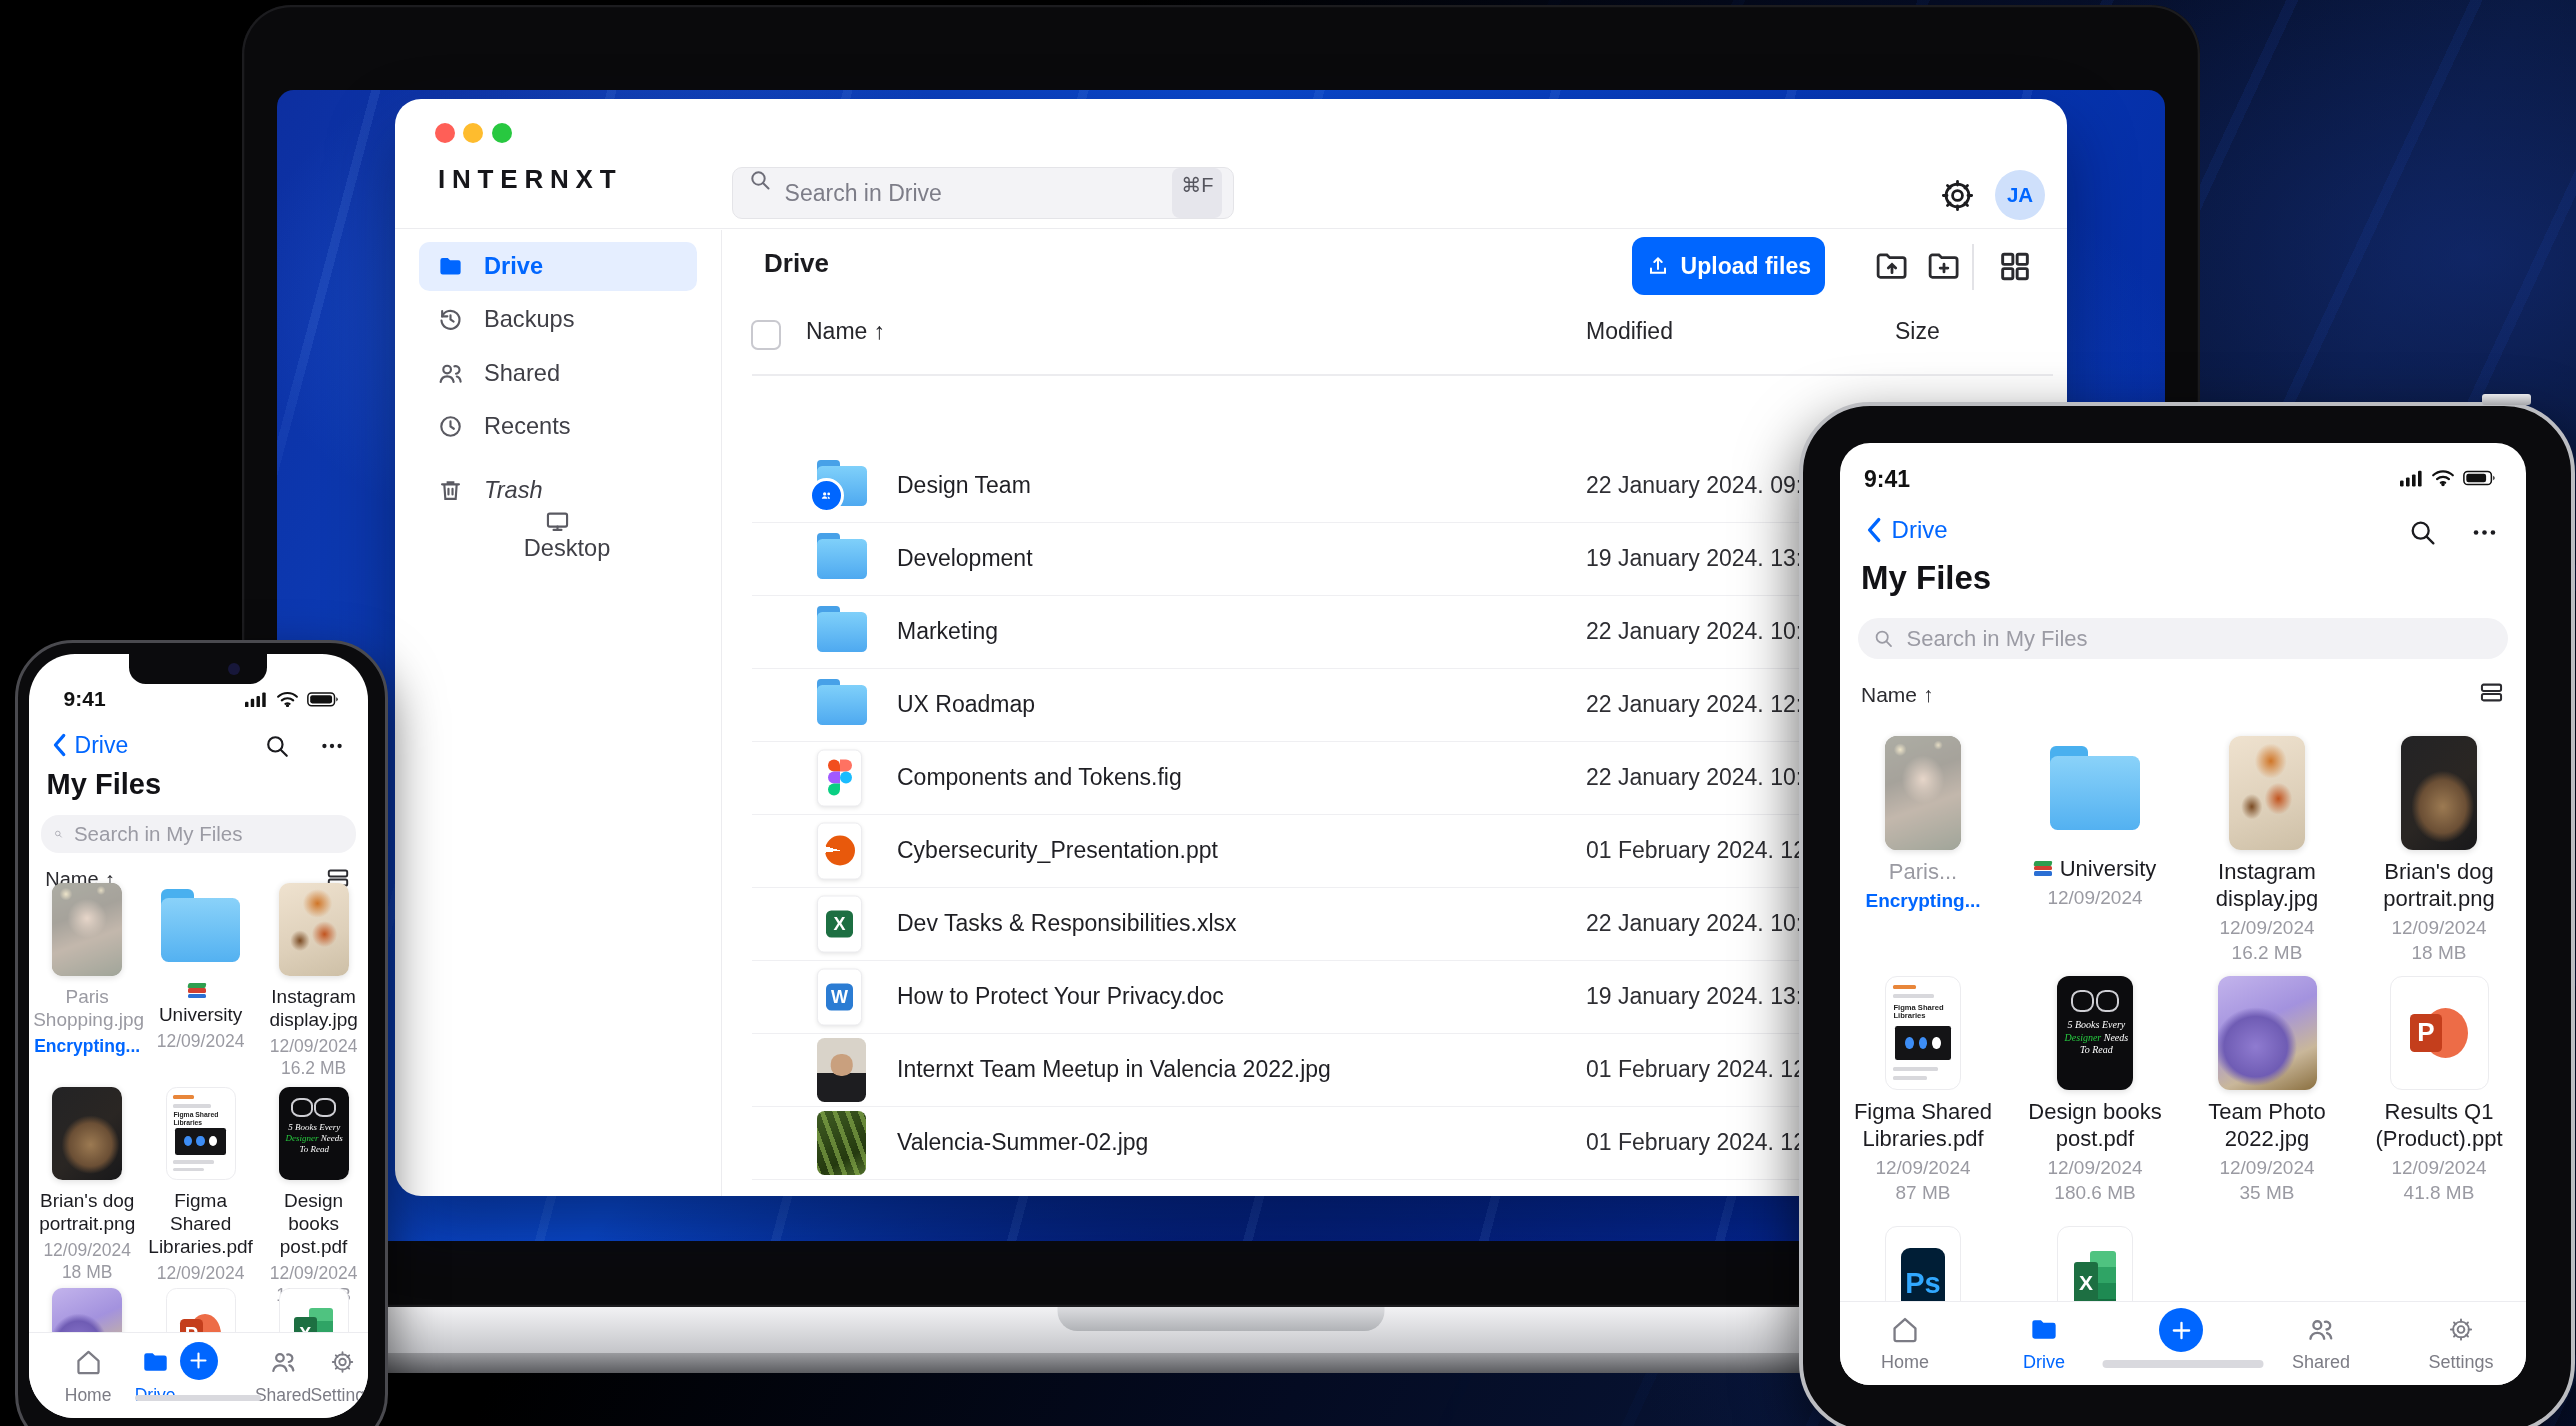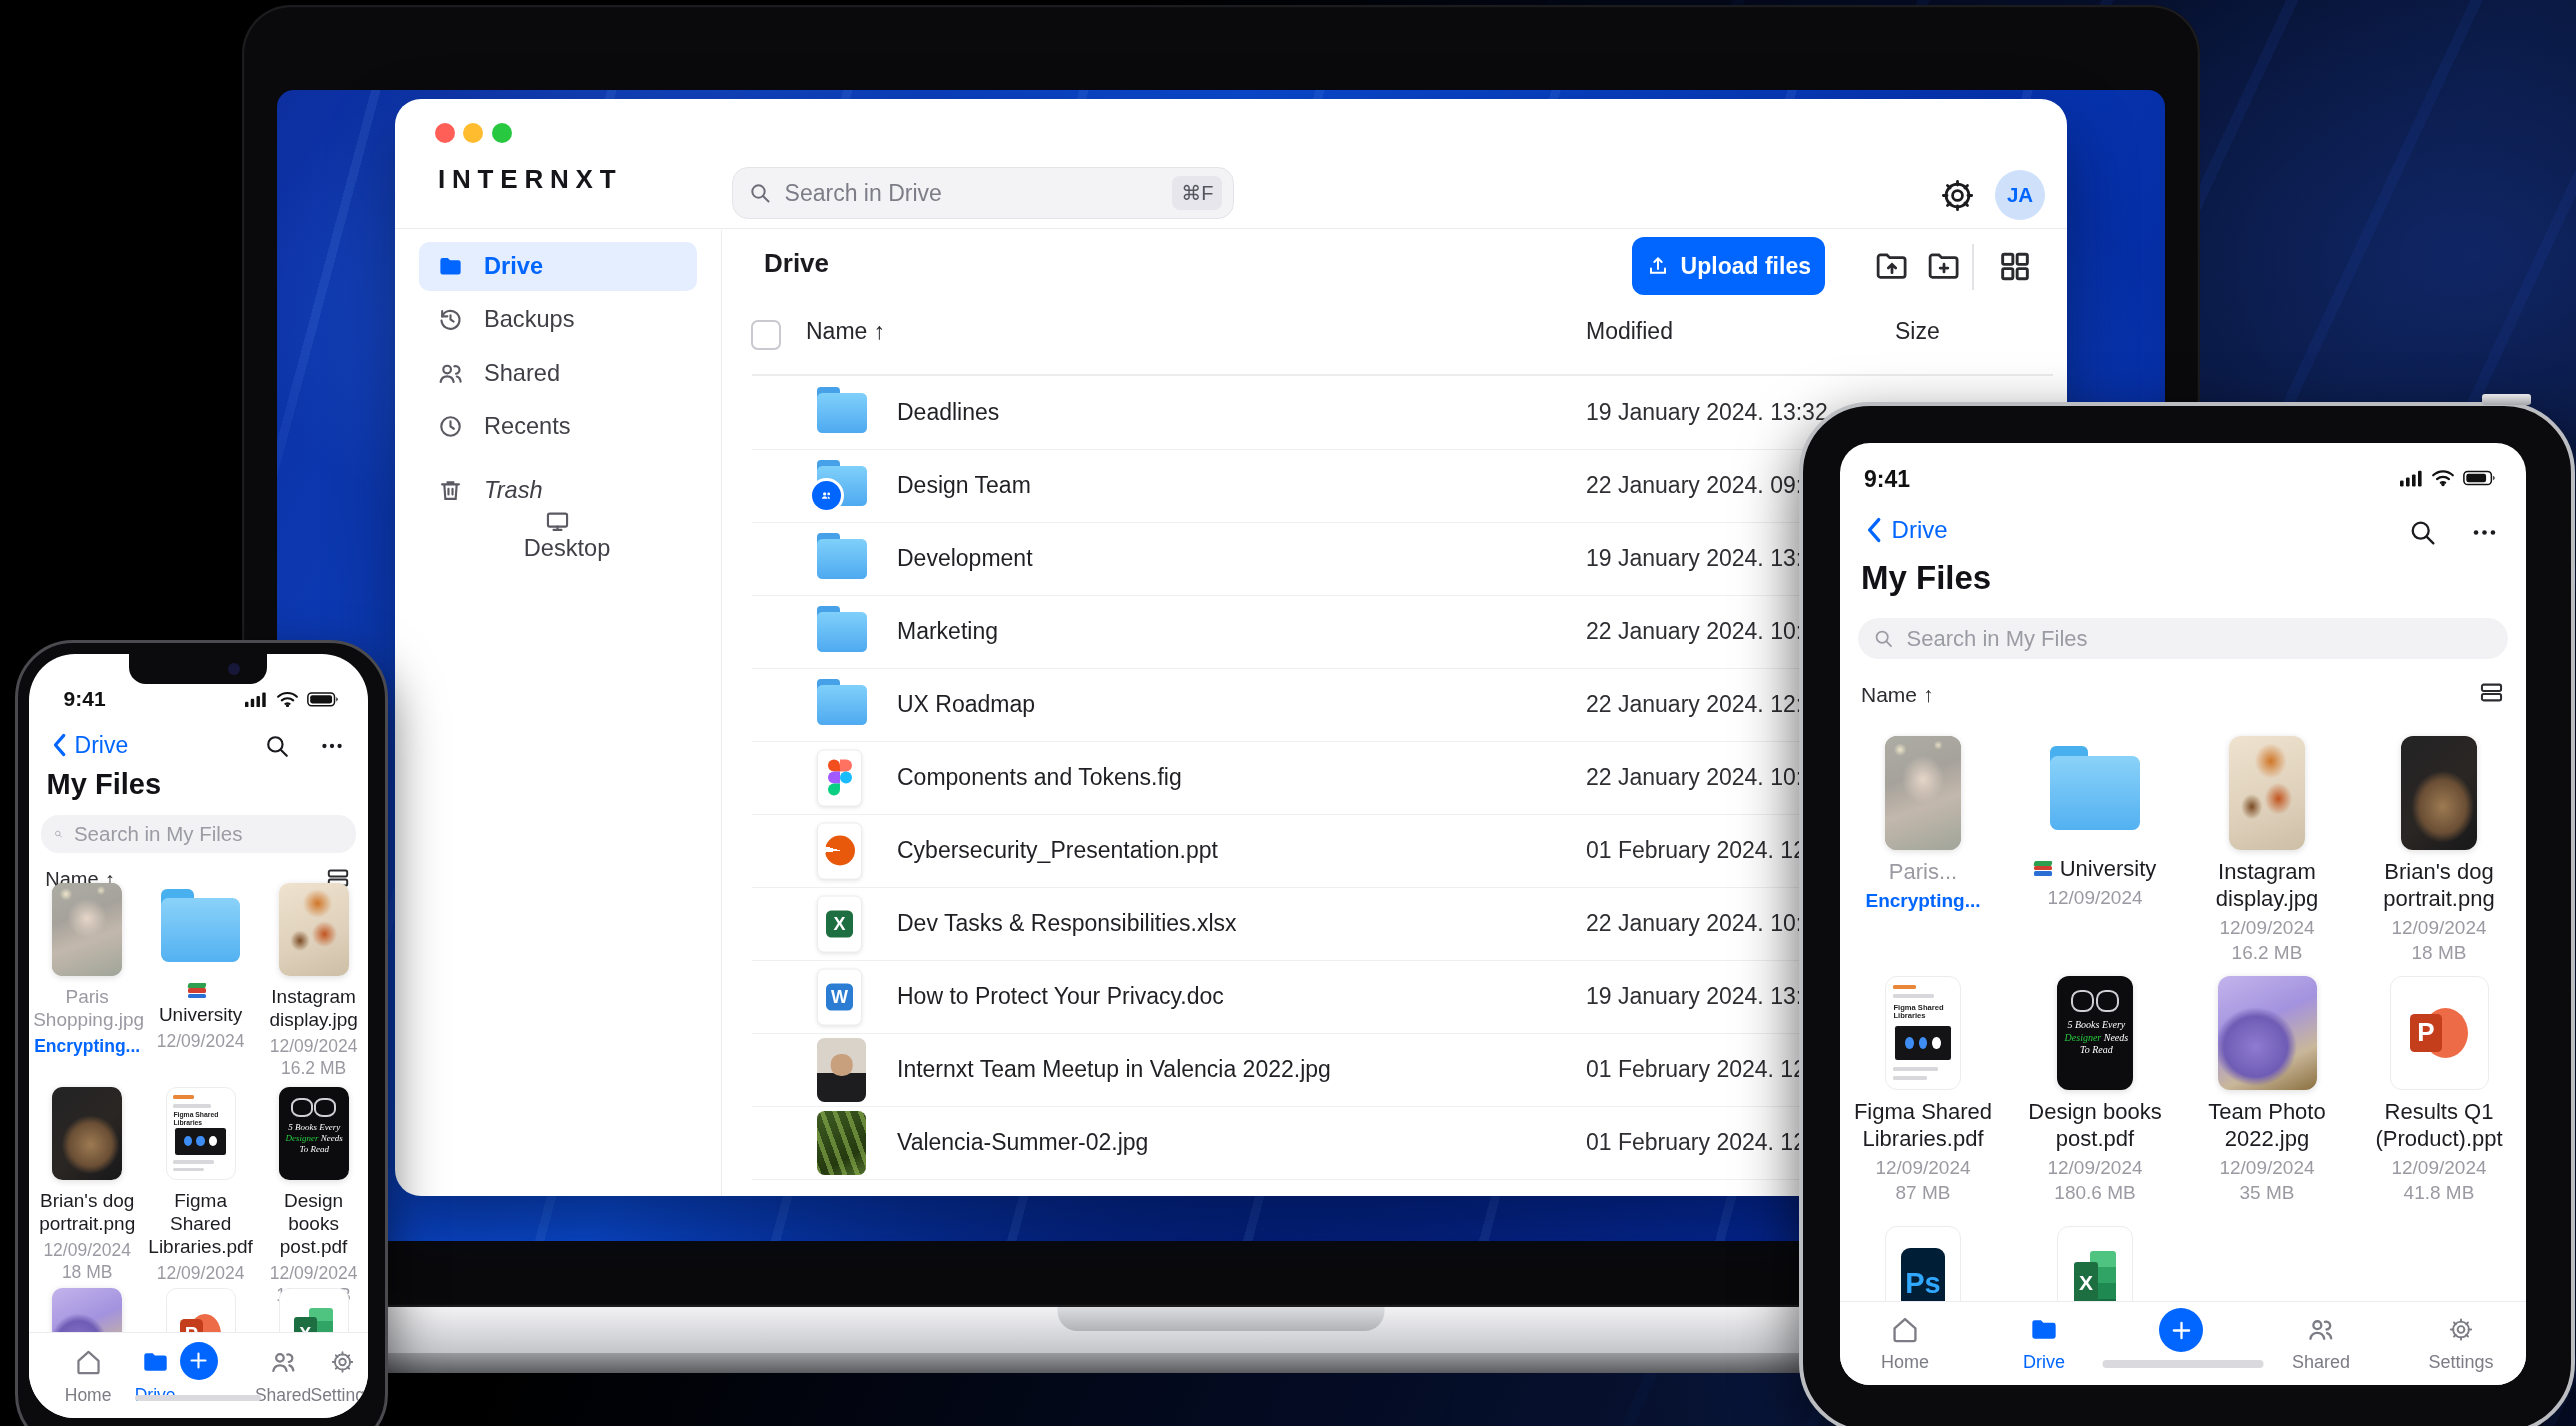--- a/index.html
+++ b/index.html
@@ -33,21 +33,21 @@
              background:linear-gradient(#dcdde0,#b0b2b6);border-radius:0 0 20px 20px;}
   .lap-edge{position:absolute;left:-13.7px;top:1348px;width:1985px;height:20px;
             background:linear-gradient(#9a9b9f,#5c5d61);border-radius:0 0 30px 30px;}
   
   .window{position:absolute;left:395px;top:99px;width:1672px;height:1097px;background:#fff;border-radius:26px;
           z-index:3;overflow:hidden;box-shadow:0 30px 68px rgba(0,10,40,.45);}
   .light{position:absolute;top:23.6px;width:20px;height:20px;border-radius:50%;}
   .win-head{position:absolute;left:0;top:0;width:100%;height:129px;border-bottom:1.5px solid #ececef;}
   .logo{position:absolute;left:43px;top:65px;font-size:26px;font-weight:700;letter-spacing:6.8px;color:#16161a;}
   .searchbar{position:absolute;left:337px;top:68px;width:502px;height:52px;background:#f3f3f6;border:1.5px solid #e4e4e8;
-             border-radius:16px;display:flex;align-items:center;padding:0 10.6px 0 15px;box-sizing:border-box;}
+             border-radius:10px;display:flex;padding:0 10.6px 0 15px;box-sizing:border-box;}
   .searchbar input{border:0;background:transparent;outline:0;flex:1;font-size:23px;color:#44444c;margin-left:10.6px;
                    font-family:inherit;}
   .searchbar input::placeholder{color:#7d7d88;}
   .kbd{background:#e6e6ec;border-radius:7.6px;padding:4.6px 9px;font-size:20px;color:#55555e;}
   .gear-btn{position:absolute;left:1544px;top:78px;width:37px;height:37px;color:#1c1c1f;}
   .avatar{position:absolute;left:1600px;top:71px;width:50px;height:50px;border-radius:50%;background:#cfe0fb;
           display:flex;align-items:center;justify-content:center;font-size:20.5px;font-weight:700;color:#0066ff;}
   
   .sidebar{position:absolute;left:0;top:131px;width:327px;height:966px;border-right:1.5px solid #ececef;box-sizing:border-box;}
   .sb-item{position:absolute;left:24px;width:278px;height:49px;border-radius:10.6px;display:flex;align-items:center;
@@ -299,30 +299,20 @@
     </div>
 
     <div class="thead">
       <div class="cbox"></div>
       <div class="th" style="left:411px;"><span>Name</span> <span>↑</span></div>
       <div class="th" style="left:1191px;">Modified</div>
       <div class="th" style="left:1500px;">Size</div>
     </div>
     <div class="hline"></div>
 
-    <div class="frow" style="top:277px;">
-      <div class="icw">
-          <div class="folder64">
-            <div class="tab"></div>
-            <div class="bod"></div>
-          </div>
-        </div>
-      <div class="nm">Deadlines</div>
-      <div class="md">19 January 2024. 13:32</div>
-    </div>
     <div class="frow" style="top:350px;">
       <div class="icw">
           <div class="folder64">
             <div class="tab"></div>
             <div class="bod"></div>
         <div class="badge-shared">
               <svg viewBox="0 0 24 24" width="15" height="15" fill="#fff">
                 <circle cx="9" cy="9.5" r="2.6"></circle>
                 <circle cx="15.5" cy="9.5" r="2.2"></circle>
                 <path d="M4.5 17c.5-2.6 2.3-4 4.5-4s4 1.4 4.5 4zM13.8 13.4c1.9.1 3.3 1.3 3.8 3.6h-3"></path>

